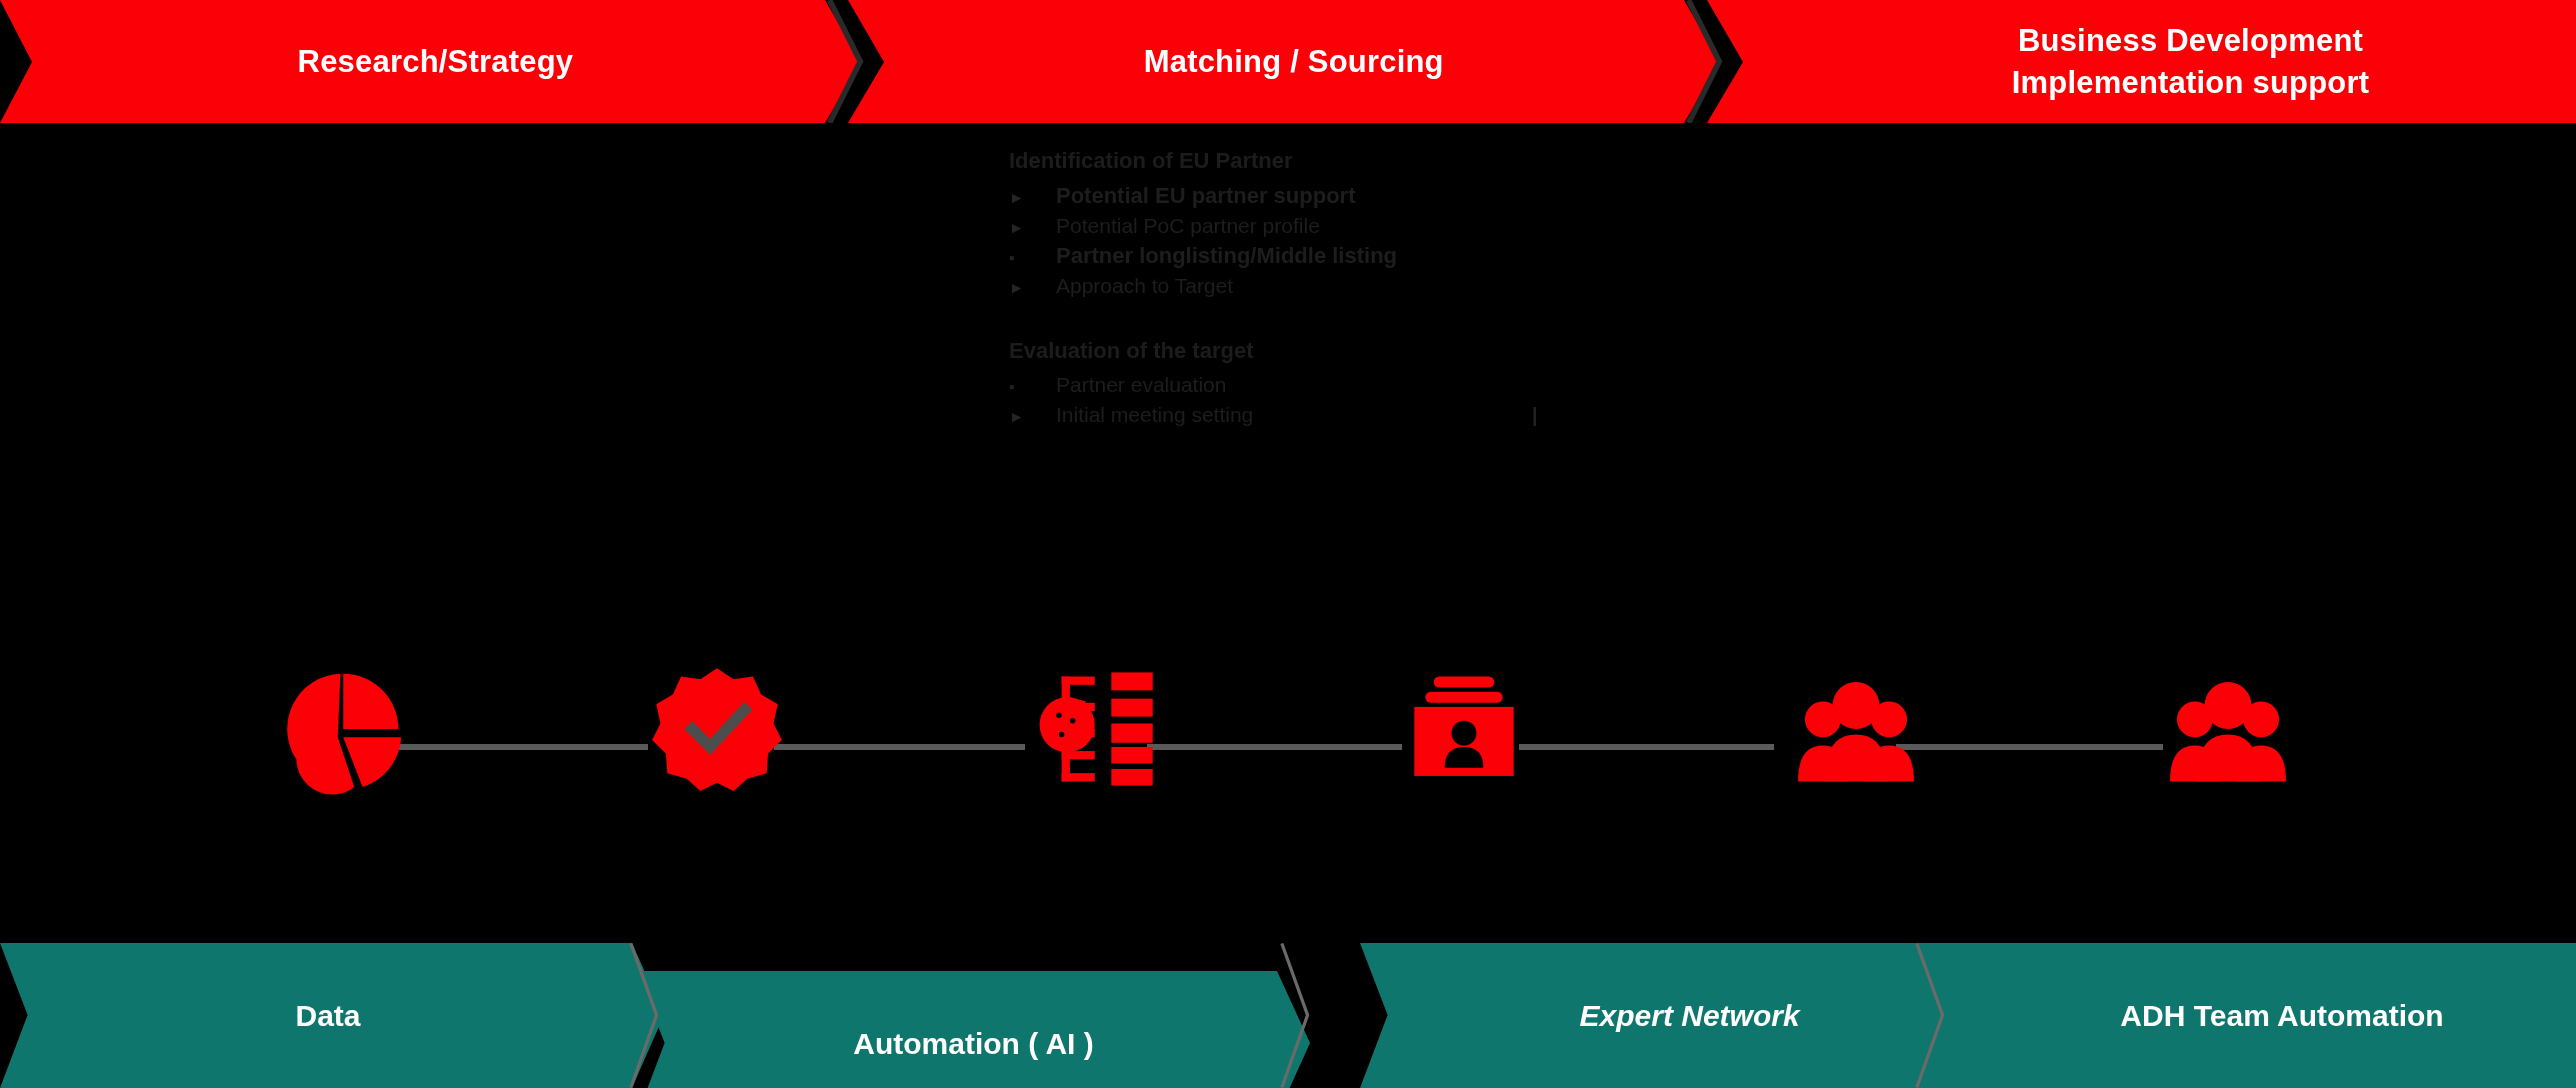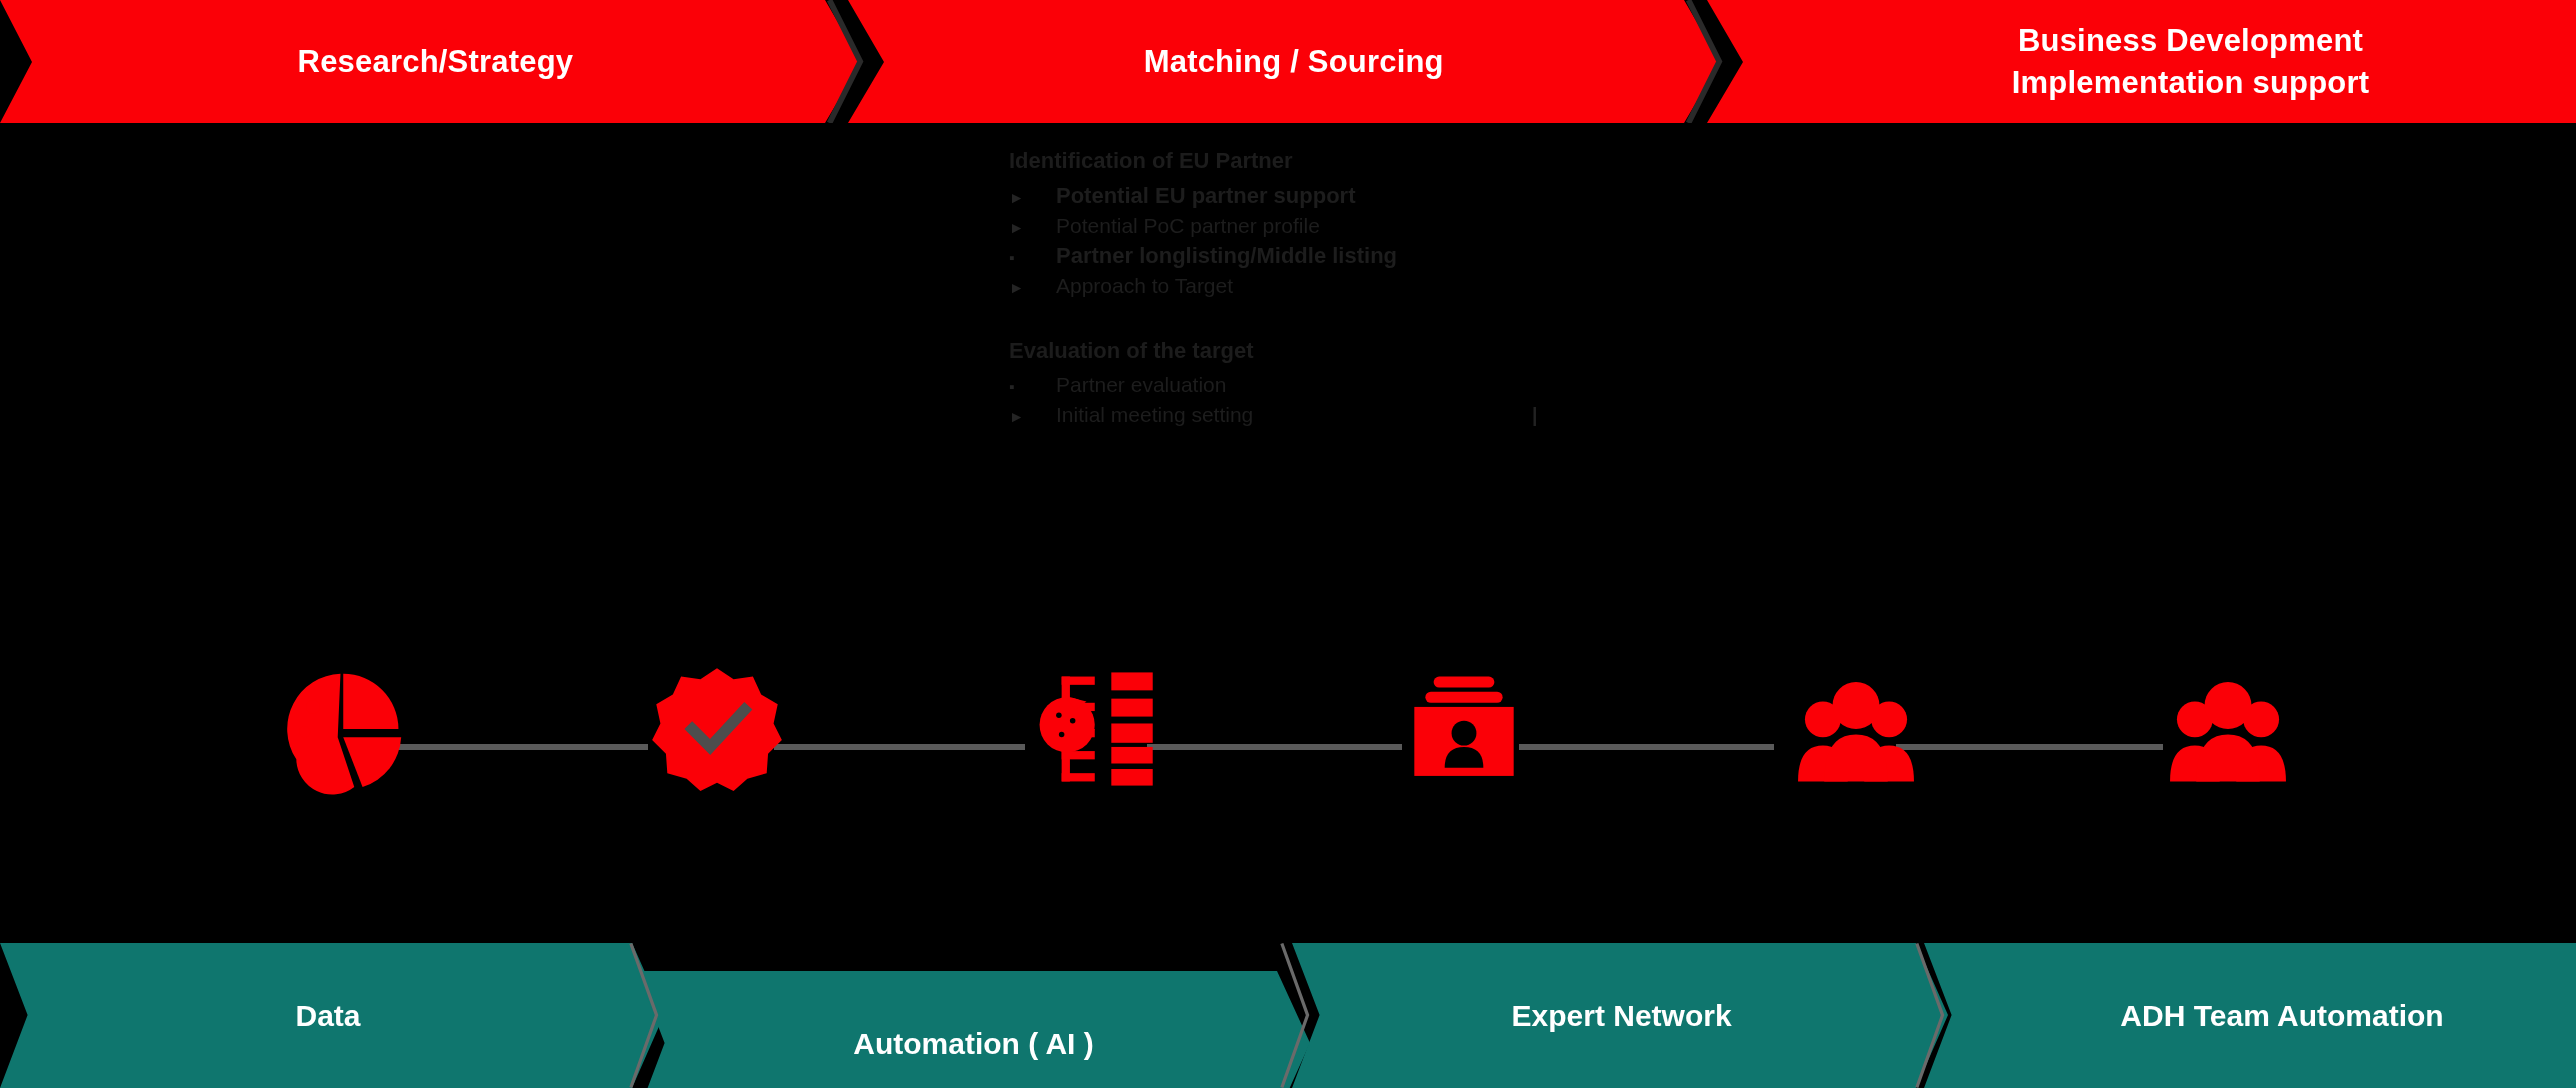--- a/index.html
+++ b/index.html
@@ -160,22 +160,23 @@
   .bot-seg.b1 {
     left: 0; width: 664px;
     clip-path: polygon(0 0, 632px 0, 664px 72px, 632px 145px, 0 145px, 27.6px 72px);
   }
   .bot-seg.b2 {
     left: 637px; width: 673px;
     clip-path: polygon(0 0, 640px 0, 673px 72px, 640px 145px, 0 145px, 27.6px 72px);
     margin-top: 28px;
   }
   .bot-seg.b3 {
-    left: 1292px; width: 656px;
+    left: 1360px; width: 656px;
     clip-path: polygon(0 0, 624px 0, 656px 72px, 624px 145px, 0 145px, 27.6px 72px);
+    font-style: italic;
   }
   .bot-seg.b4 {
     left: 1924px; width: 652px;
     clip-path: polygon(0 0, 652px 0, 652px 145px, 0 145px, 27.6px 72px);
   }
   .bot-label {
     color: #FFFFFF;
     font-size: 30px;
     font-weight: bold;
     text-align: center;

